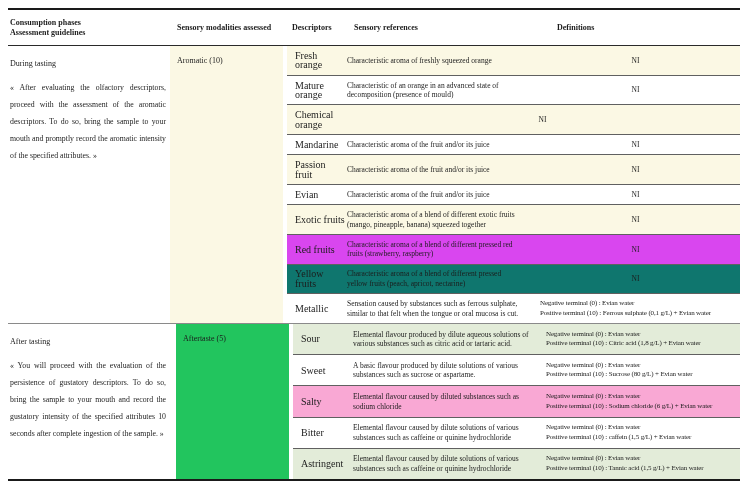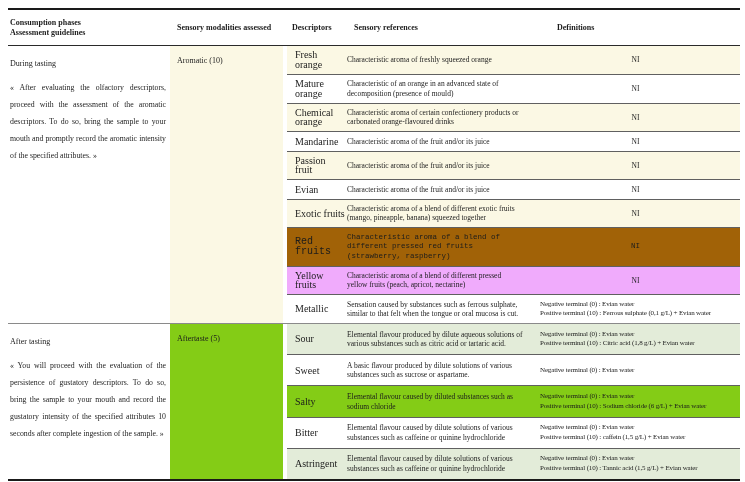--- a/index.html
+++ b/index.html
@@ -91,21 +91,20 @@
               <div class="cell-def">Characteristic aroma of freshly squeezed orange</div>
               <div class="cell-ref ni">NI</div>
             </div>
             <div class="row" style="background: rgb(255, 255, 255); border-top-color: rgb(96, 96, 96);">
               <div class="cell-desc">Mature orange</div>
               <div class="cell-def">Characteristic of an orange in an advanced state of decomposition (presence of mould)</div>
               <div class="cell-ref ni">NI</div>
             </div>
             <div class="row" style="background: rgb(251, 248, 228); border-top-color: rgb(96, 96, 96);">
               <div class="cell-desc">Chemical orange</div>
-              <div class="cell-def">Characteristic aroma of certain confectionery products or carbonated orange-flavoured drinks</div>
               <div class="cell-ref ni">NI</div>
             </div>
             <div class="row" style="background: rgb(255, 255, 255); border-top-color: rgb(96, 96, 96);">
               <div class="cell-desc">Mandarine</div>
               <div class="cell-def">Characteristic aroma of the fruit and/or its juice</div>
               <div class="cell-ref ni">NI</div>
             </div>
             <div class="row" style="background: rgb(251, 248, 228); border-top-color: rgb(96, 96, 96);">
               <div class="cell-desc">Passion fruit</div>
               <div class="cell-def">Characteristic aroma of the fruit and/or its juice</div>
@@ -114,64 +113,65 @@
             <div class="row" style="background: rgb(255, 255, 255); border-top-color: rgb(96, 96, 96);">
               <div class="cell-desc">Evian</div>
               <div class="cell-def">Characteristic aroma of the fruit and/or its juice</div>
               <div class="cell-ref ni">NI</div>
             </div>
             <div class="row" style="background: rgb(251, 248, 228); border-top-color: rgb(96, 96, 96);">
               <div class="cell-desc">Exotic fruits</div>
               <div class="cell-def">Characteristic aroma of a blend of different exotic fruits (mango, pineapple, banana) squeezed together</div>
               <div class="cell-ref ni">NI</div>
             </div>
-            <div class="row" style="background: #a16207; border-top-color: rgb(96, 96, 96); font-family: Liberation Mono, monospace;">
+            <div class="row" style="background: #d946ef; border-top-color: rgb(96, 96, 96);">
               <div class="cell-desc">Red fruits</div>
               <div class="cell-def">Characteristic aroma of a blend of different pressed red fruits (strawberry, raspberry)</div>
               <div class="cell-ref ni">NI</div>
             </div>
-            <div class="row" style="background: #f0abfc; border-top-color: rgb(96, 96, 96);">
+            <div class="row" style="background: #0f766e; border-top-color: rgb(96, 96, 96);">
               <div class="cell-desc">Yellow fruits</div>
               <div class="cell-def">Characteristic aroma of a blend of different pressed yellow fruits (peach, apricot, nectarine)</div>
               <div class="cell-ref ni">NI</div>
             </div>
             <div class="row" style="background: rgb(255, 255, 255); border-top-color: rgb(96, 96, 96);">
               <div class="cell-desc">Metallic</div>
               <div class="cell-def">Sensation caused by substances such as ferrous sulphate, similar to that felt when the tongue or oral mucosa is cut.</div>
               <div class="cell-ref">
                 <div class="ref-line">Negative terminal (0) : Evian water</div>
                 <div class="ref-line">Positive terminal (10) : Ferrous sulphate (0,1 g/L) + Evian water</div>
               </div>
             </div>
           </div>
         </div>
         <div class="section s2" style="border-top-color: rgb(138, 138, 138);">
           <div class="col-guidelines">
             <div class="phase-title">After tasting</div>
             <p class="guideline">« You will proceed with the evaluation of the persistence of gustatory descriptors. To do so, bring the sample to your mouth and record the gustatory intensity of the specified attributes 10 seconds after complete ingestion of the sample. »</p>
           </div>
-          <div class="col-modality" style="background: #84cc16;">Aftertaste (5)</div>
+          <div class="col-modality" style="background: #22c55e; margin-left: 6px;">Aftertaste (5)</div>
           <div class="vgap"></div>
           <div class="rows">
             <div class="row" style="background: rgb(227, 236, 217);">
               <div class="cell-desc">Sour</div>
               <div class="cell-def">Elemental flavour produced by dilute aqueous solutions of various substances such as citric acid or tartaric acid.</div>
               <div class="cell-ref">
                 <div class="ref-line">Negative terminal (0) : Evian water</div>
                 <div class="ref-line">Positive terminal (10) : Citric acid (1,8 g/L) + Evian water</div>
               </div>
             </div>
             <div class="row" style="background: rgb(255, 255, 255); border-top-color: rgb(96, 96, 96);">
               <div class="cell-desc">Sweet</div>
               <div class="cell-def">A basic flavour produced by dilute solutions of various substances such as sucrose or aspartame.</div>
               <div class="cell-ref">
                 <div class="ref-line">Negative terminal (0) : Evian water</div>
+                <div class="ref-line">Positive terminal (10) : Sucrose (80 g/L) + Evian water</div>
               </div>
             </div>
-            <div class="row" style="background: #84cc16; border-top-color: rgb(96, 96, 96);">
+            <div class="row" style="background: #f9a8d4; border-top-color: rgb(96, 96, 96);">
               <div class="cell-desc">Salty</div>
               <div class="cell-def">Elemental flavour caused by diluted substances such as sodium chloride</div>
               <div class="cell-ref">
                 <div class="ref-line">Negative terminal (0) : Evian water</div>
                 <div class="ref-line">Positive terminal (10) : Sodium chloride (6 g/L) + Evian water</div>
               </div>
             </div>
             <div class="row" style="background: rgb(255, 255, 255); border-top-color: rgb(96, 96, 96);">
               <div class="cell-desc">Bitter</div>
               <div class="cell-def">Elemental flavour caused by dilute solutions of various substances such as caffeine or quinine hydrochloride</div>

